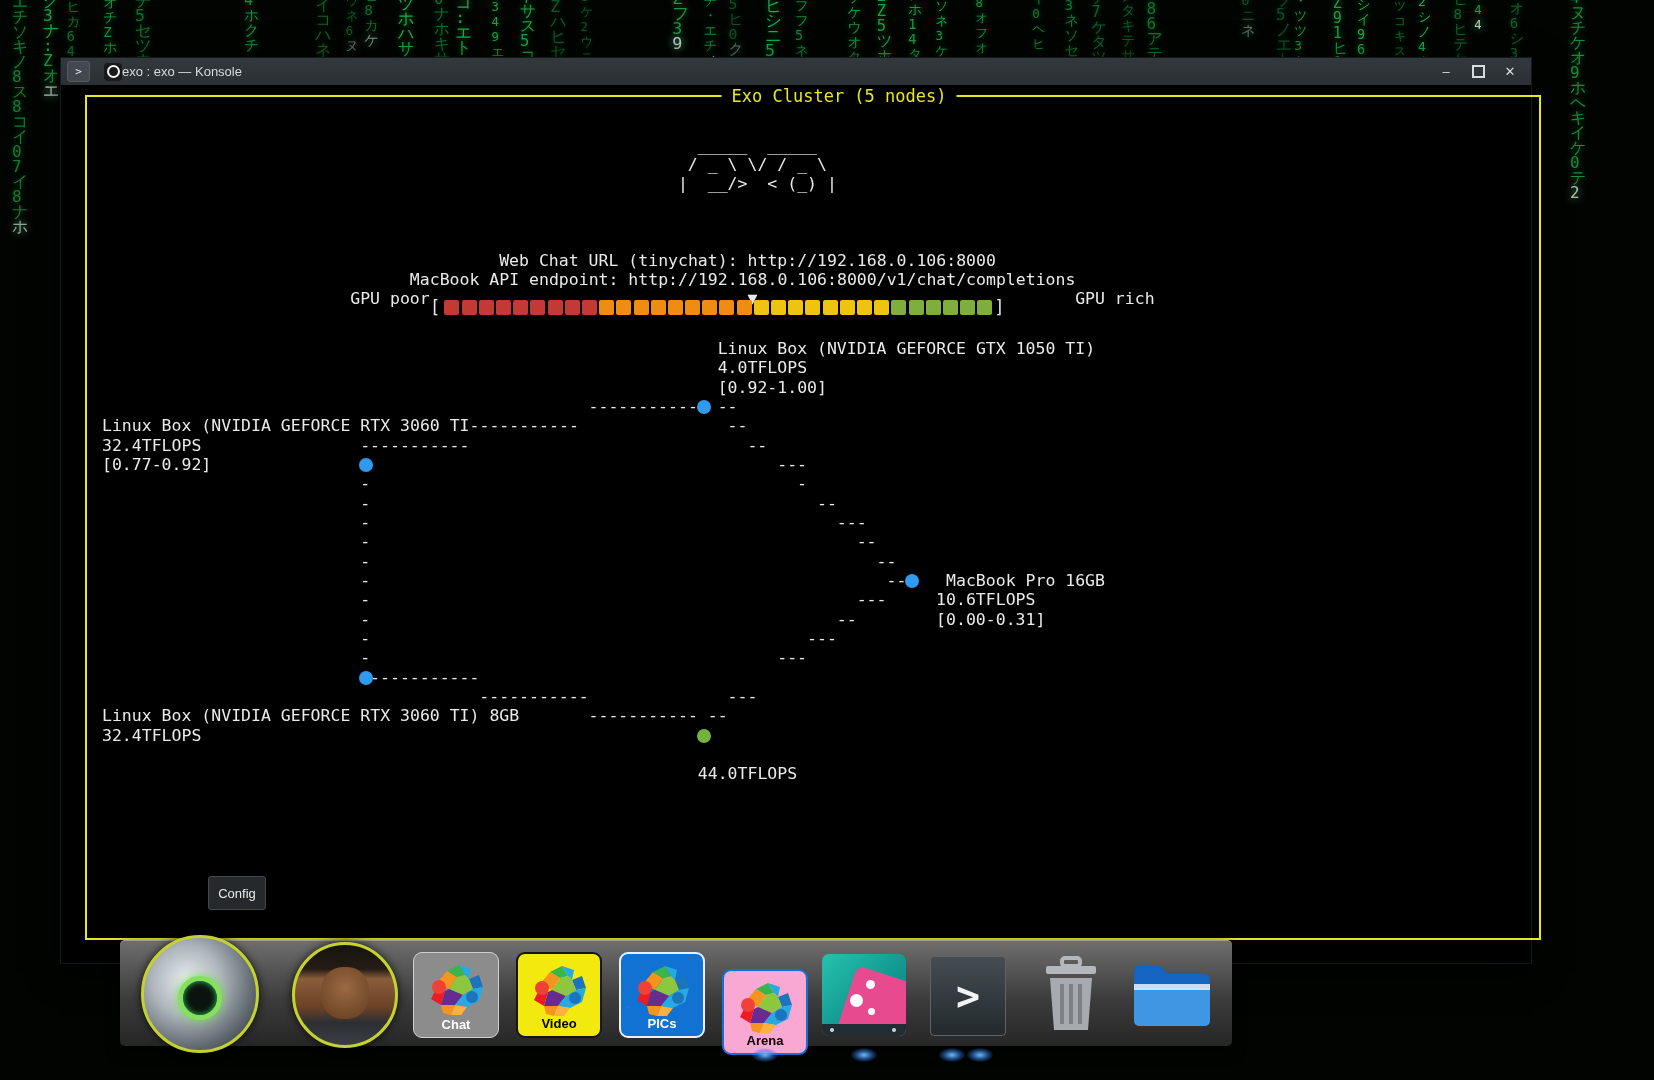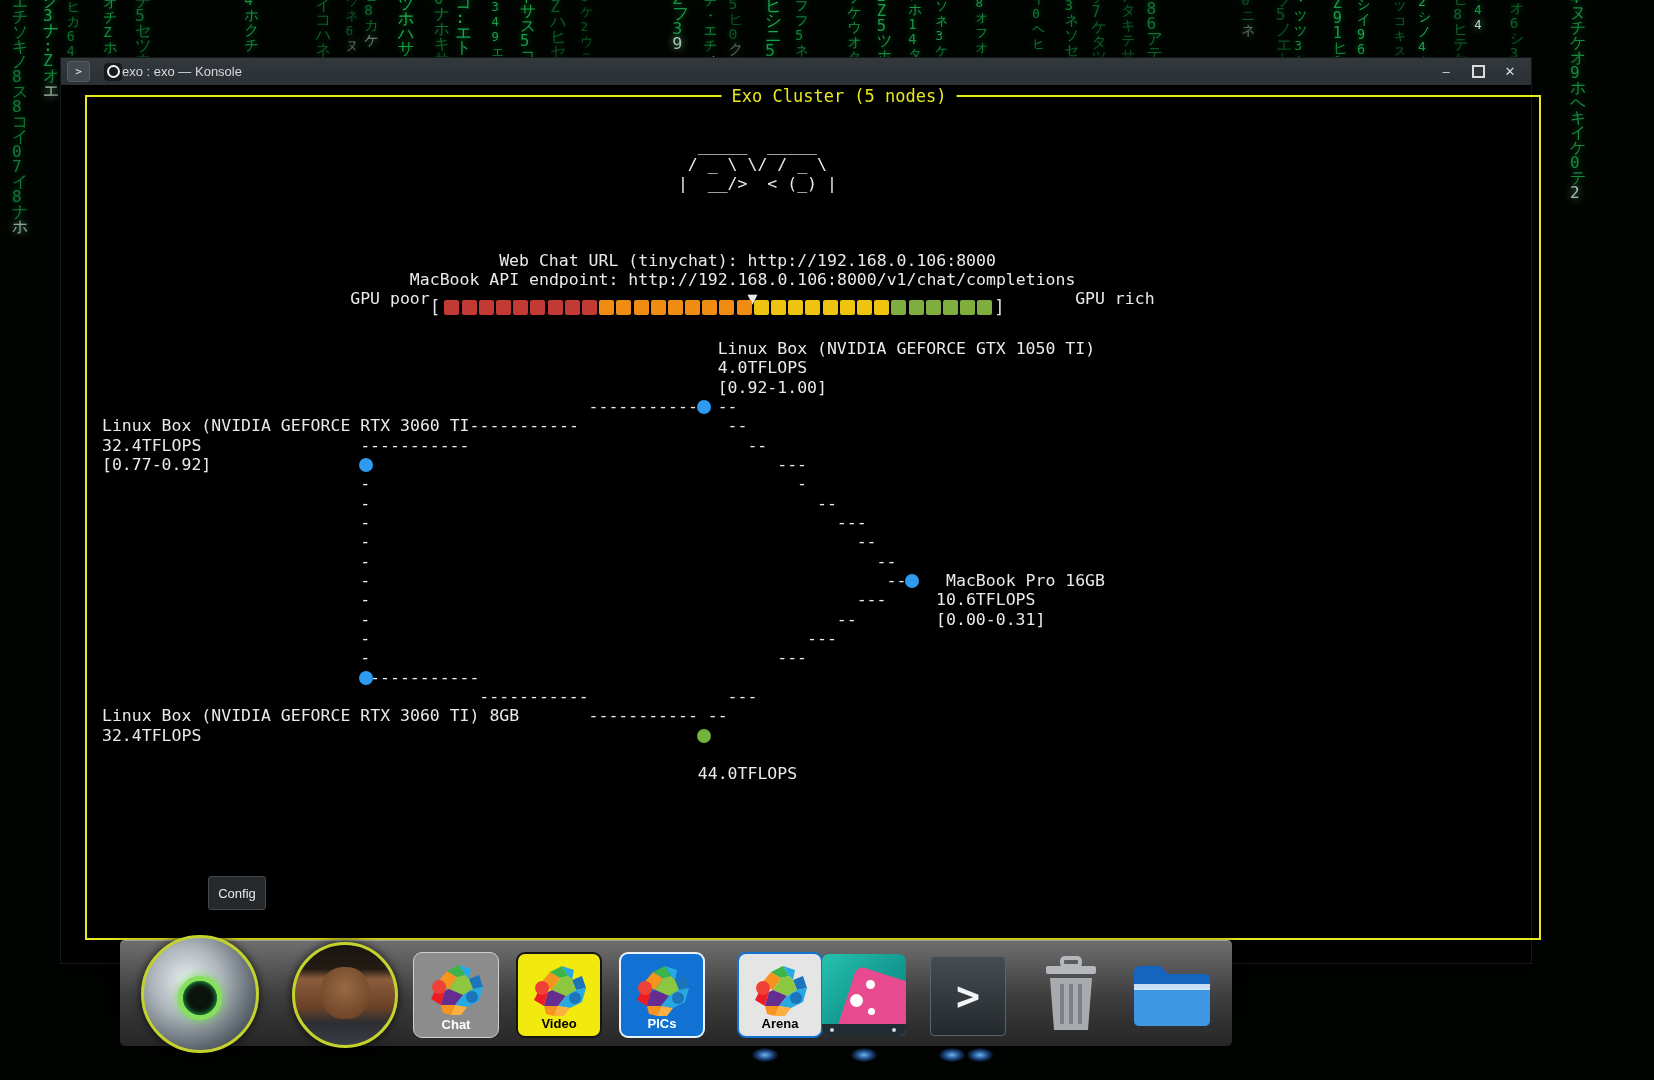--- a/index.html
+++ b/index.html
@@ -71,21 +71,21 @@
   #avatar-human .face{position:absolute;left:26%;top:22%;width:48%;height:52%;border-radius:45%;
     background:radial-gradient(circle at 50% 40%,#9a6a42,#6e4527 80%);}
   .dock-icon{position:absolute;top:952px;width:86px;height:86px;border-radius:9px;z-index:3;
              display:flex;flex-direction:column;align-items:center;justify-content:flex-end;
              box-sizing:border-box;padding-bottom:5px;}
   .dock-icon .brain{position:absolute;top:8px;left:50%;transform:translateX(-50%);}
   .dock-label{font-size:13px;font-weight:bold;z-index:1;}
   #icon-chat{left:413px;background:#8c8c8c;border:1px solid #cfcfcf;color:#fff;}
   #icon-video{left:516px;background:#f2e90f;border:2px solid #141414;color:#000;}
   #icon-pics{left:619px;background:#1272d4;border:2px solid #e9f2fb;color:#fff;}
-  #icon-arena{left:737px;background:#e5e5e5;border:2px solid #1272d4;color:#000;}
+  #icon-arena{left:722px;background:#f9a8d4;border:2px solid #1272d4;color:#000;margin-top:17px;}
   #icon-media{left:822px;top:954px;width:84px;height:82px;border-radius:7px;z-index:3;position:absolute;
       background:linear-gradient(135deg,#25c2ae 0%,#13988f 55%,#0c7d86 100%);overflow:hidden;}
   #icon-media .wedge{position:absolute;right:-18px;bottom:-14px;width:80px;height:74px;
       background:#e84a8f;transform:rotate(18deg);border-radius:8px;}
   #icon-media .d1,#icon-media .d2,#icon-media .d3{position:absolute;background:#fff;border-radius:50%;}
   #icon-media .d1{width:13px;height:13px;left:28px;top:40px;}
   #icon-media .d2{width:9px;height:9px;left:44px;top:26px;}
   #icon-media .d3{width:7px;height:7px;left:46px;top:54px;}
   #icon-media .strip{position:absolute;left:0;right:0;bottom:0;height:12px;background:#222d33;}
   #icon-media .strip i{position:absolute;width:4px;height:4px;border-radius:50%;background:#cfd6da;top:4px;}

